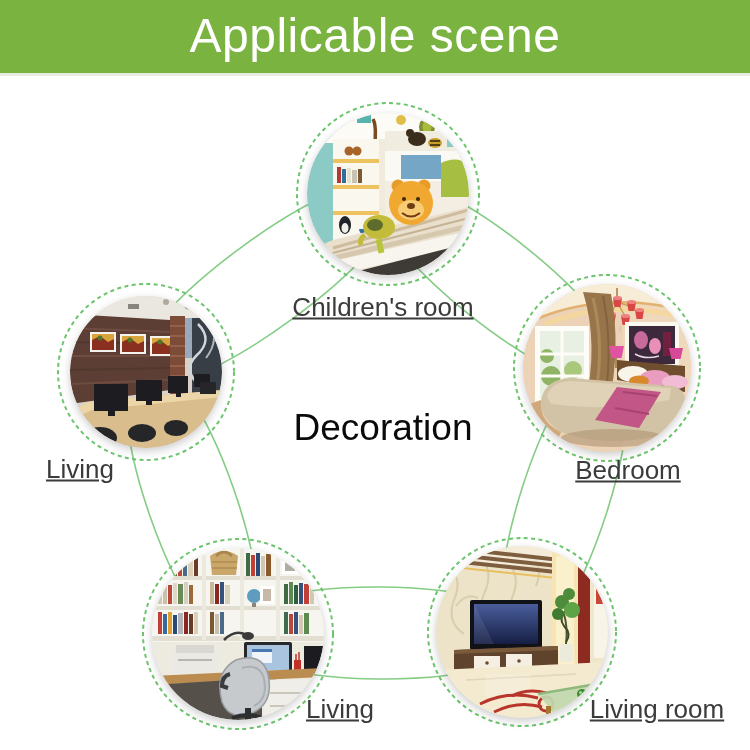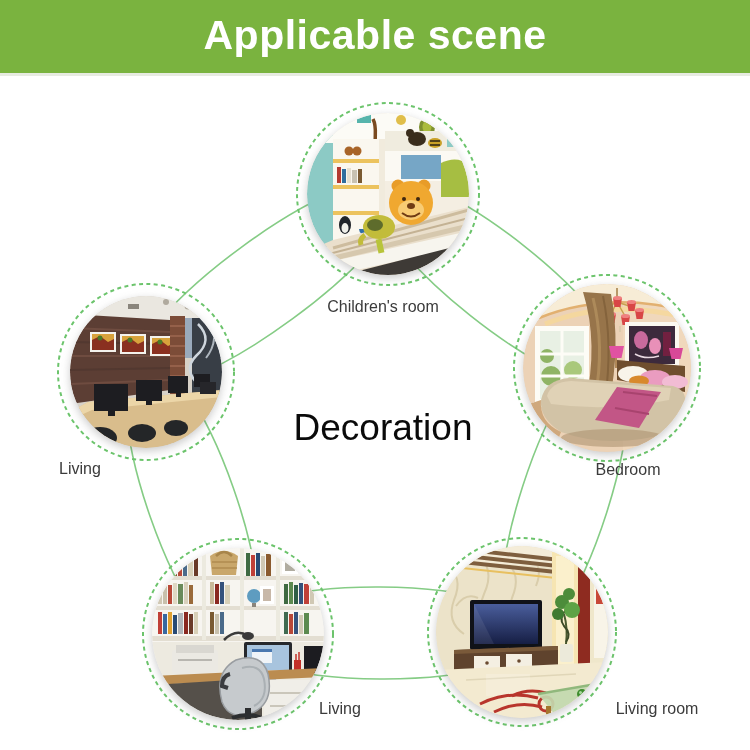--- a/index.html
+++ b/index.html
@@ -15,36 +15,36 @@
     position:absolute;left:0;top:0;width:750px;height:73px;
     background:var(--header_bg,#7ab33f);
     display:flex;align-items:center;justify-content:center;
   }
   .header:after{
     content:"";position:absolute;left:0;top:73px;width:750px;height:3px;
     background:#e7ebe1;
   }
   .page-title{
     color:var(--header_text,#fff);
-    font-size:41px;font-weight:bold;letter-spacing:.5px;
+    font-size:48px;font-weight:normal;letter-spacing:.5px;
     transform:translateY(-1px);
   }
   
   .diagram{position:absolute;left:0;top:73px;width:750px;height:677px;}
   .ring-svg{position:absolute;left:0;top:0;}
   .connector{fill:none;stroke:var(--ring_green,#85cc85);stroke-width:1.6px;}
   .dashed-ring{fill:none;stroke:var(--dash_green,#6cc46c);stroke-width:2px;stroke-dasharray:4 3.4;}
   .photo{
     position:absolute;border-radius:50%;
     filter:drop-shadow(0 3px 4px rgba(70,70,70,.28));
   }
   .photo svg{display:block;border-radius:50%;}
   .scene-label{
     position:absolute;transform:translate(-50%,-50%);
-    color:var(--label_text,#3b3b3b);font-size:16px;white-space:nowrap;
+    color:var(--label_text,#3b3b3b);font-size:26px;white-space:nowrap;text-decoration:underline;
   }
   .center-label{
     position:absolute;transform:translate(-50%,-50%);
     color:var(--center_text,#0a0a0a);
     font-size:37px;font-weight:normal;white-space:nowrap;
   }
 </style>
 </head>
 <body>
 

